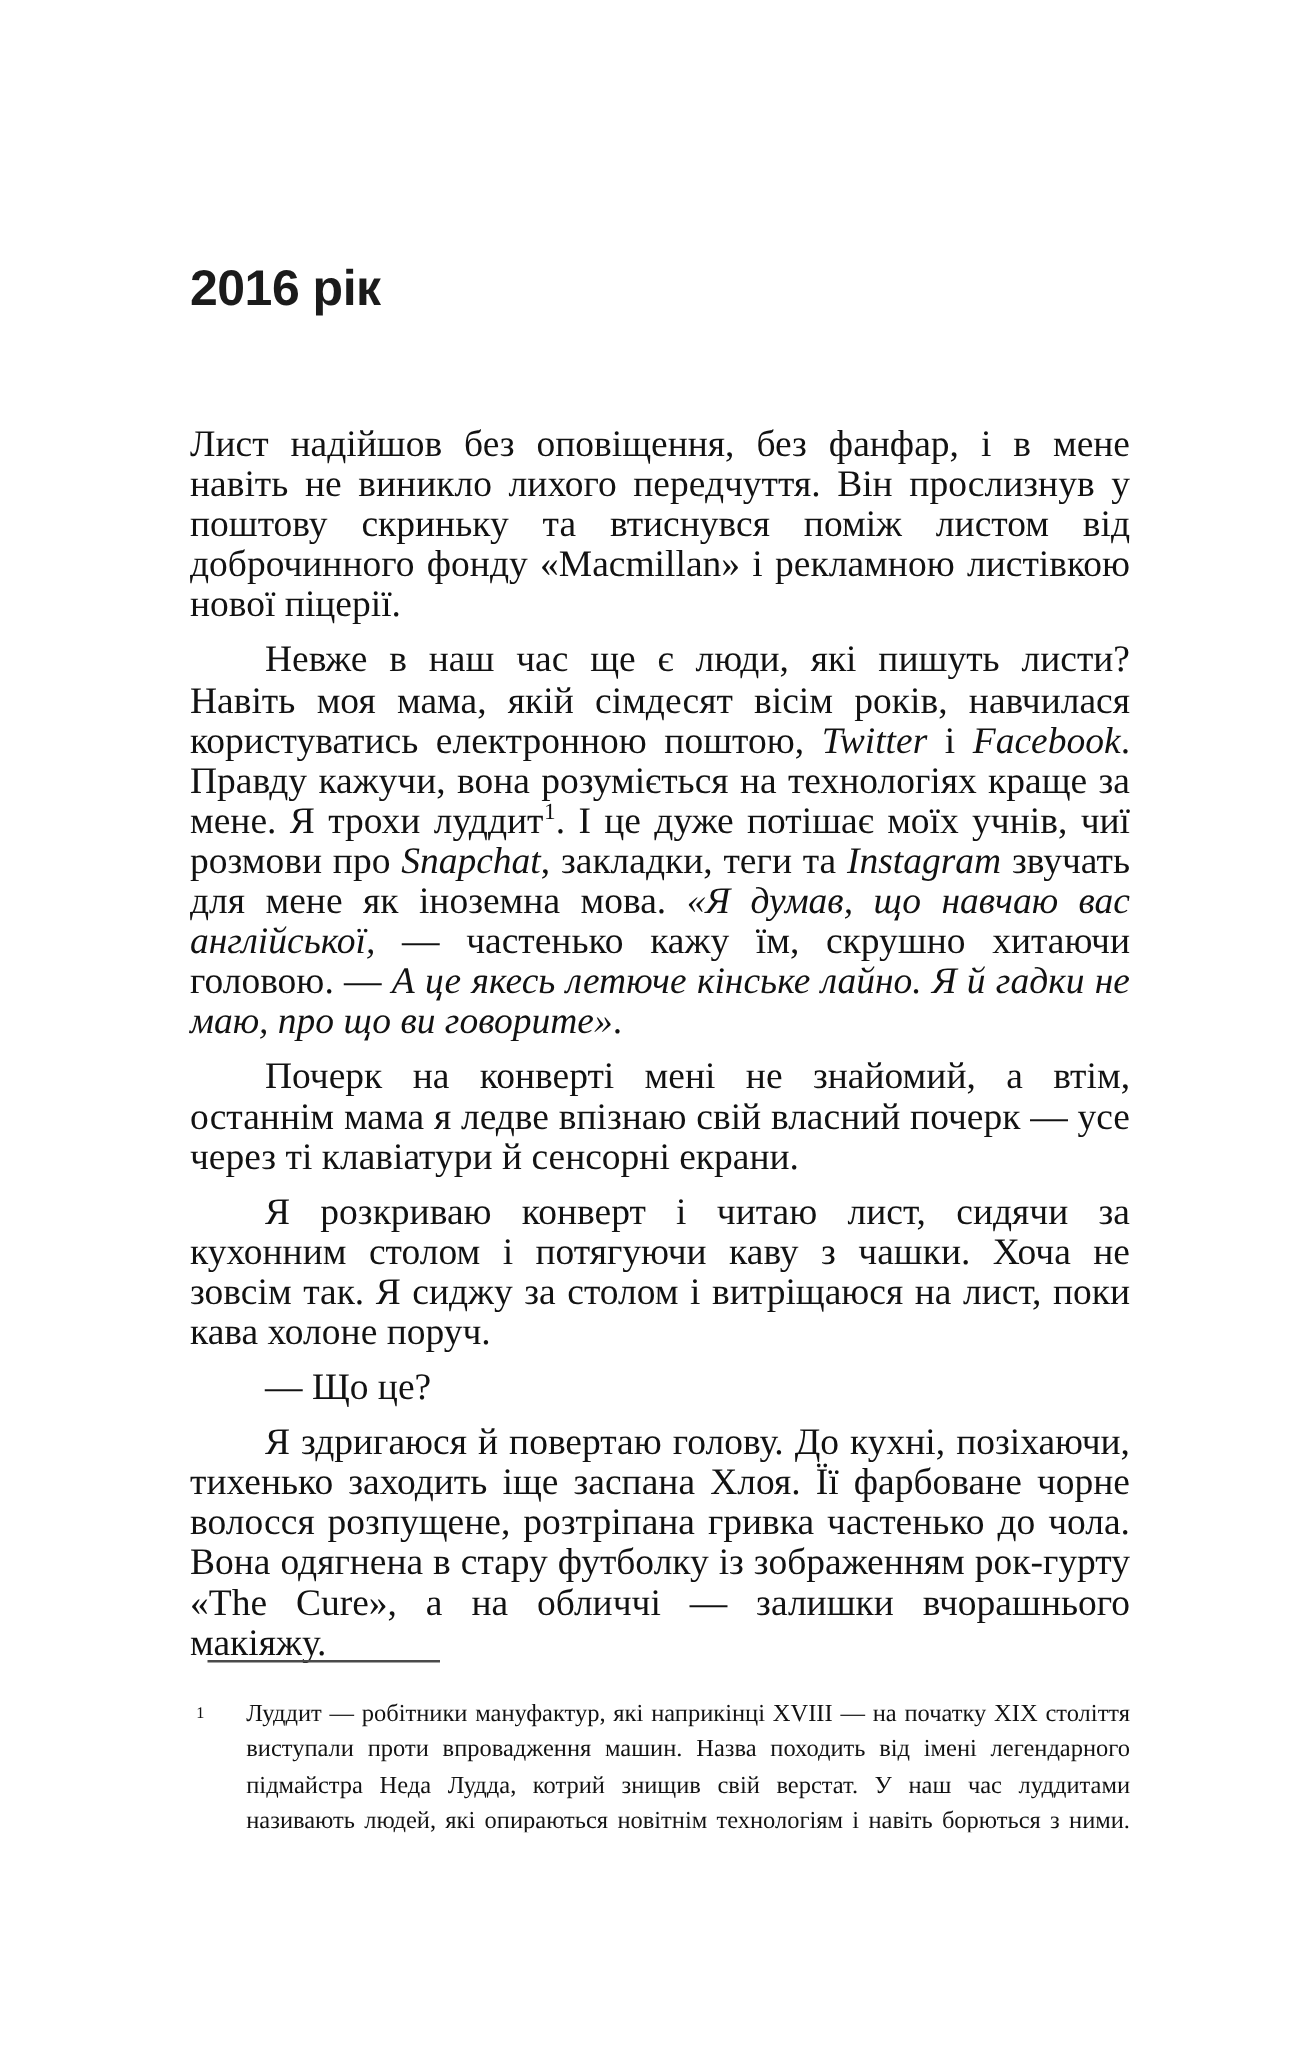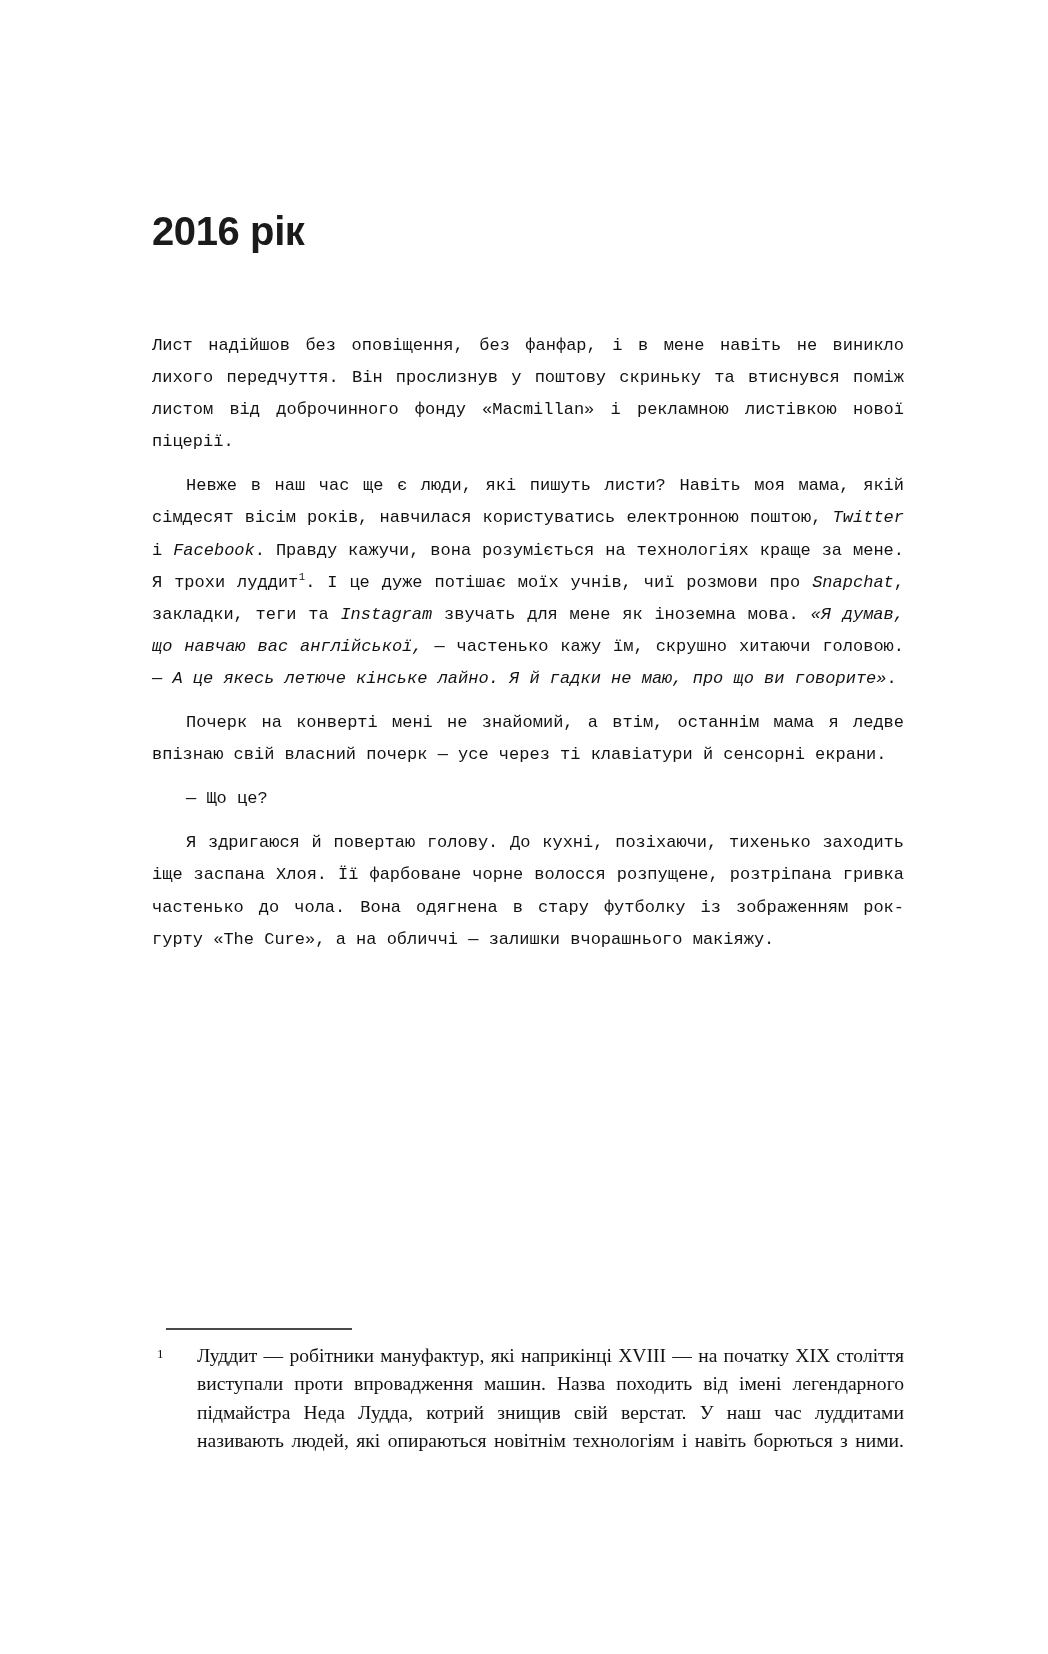--- a/index.html
+++ b/index.html
@@ -29,24 +29,24 @@
     font-size: 40px;
     line-height: 48px;
     letter-spacing: -0.4px;
     color: #1b1b1b;
     white-space: nowrap;
   }
 
   .body-block {
     position: absolute;
     left: 152px;
-    top: 330px;
+    top: 340px;
     width: 752px;
-    font-family: Liberation Mono, monospace;
-    font-size: 17px;
+    font-family: Liberation Serif, serif;
+    font-size: 30px;
     line-height: 32.1px;
     color: #121212;
     text-align: justify;
     text-justify: inter-word;
     -webkit-hyphens: manual;
     hyphens: manual;
   }
 
   .body-block p {
     margin: 0;
@@ -112,40 +112,42 @@
     top: -2px;
     font-size: 13px;
     line-height: 28.4px;
     color: #121212;
   }
 
   .footnote-text {
     display: block;
     text-align: justify;
     text-justify: inter-word;
+    margin-top: 16px;
   }
 
   
   .footnote-text::after {
     content: "";
     display: inline-block;
     width: 100%;
   }
 </style>
 </head>
 <body>
 
 <div class="page">
 
   <h1 class="chapter-title">2016 рік</h1>
 
   <div class="body-block">
       <p><span>Лист надійшов без оповіщення, без фанфар, і в мене навіть не виникло лихого передчуття. Він прослизнув у поштову скриньку та втиснувся поміж листом від доброчинного фонду «Macmillan» і рекламною листівкою нової піцерії.</span></p>
       <p class="indent"><span>Невже в наш час ще є люди, які пишуть листи? Навіть моя мама, якій сімдесят вісім років, навчилася користуватись електронною поштою, </span><i>Twitter</i><span> і </span><i>Facebook</i><span>. Правду кажучи, вона розуміється на технологіях краще за мене. Я трохи луддит</span><sup class="fn-ref">1</sup><span>. І це дуже потішає моїх учнів, чиї розмови про </span><i>Snapchat</i><span>, закладки, теги та </span><i>Instagram</i><span> звучать для мене як іноземна мова. </span><i>«Я думав, що навчаю вас англійської,</i><span> — частенько кажу їм, скрушно хитаючи головою. — </span><i>А це якесь летюче кінське лайно. Я й гадки не маю, про що ви говорите»</i><span>.</span></p>
       <p class="indent"><span>Почерк на конверті мені не знайомий, а втім, останнім мама я ледве впізнаю свій власний почерк — усе через ті клавіатури й сенсорні екрани.</span></p>
+      <p class="indent"><span>Я розкриваю конверт і читаю лист, сидячи за кухонним столом і потягуючи каву з чашки. Хоча не зовсім так. Я сиджу за столом і витріщаюся на лист, поки кава холоне поруч.</span></p>
       <p class="indent"><span>— Що це?</span></p>
       <p class="indent"><span>Я здригаюся й повертаю голову. До кухні, позіхаючи, тихенько заходить іще заспана Хлоя. Її фарбоване чорне волосся розпущене, розтріпана гривка частенько до чола. Вона одягнена в стару футболку із зображенням рок-гурту «The Cure», а на обличчі — залишки вчорашнього макіяжу.</span></p>
     </div>
 
   <hr class="footnote-rule">
 
   <div class="footnote">
     <span class="footnote-row">
       <span class="footnote-marker">1</span>
       <span class="footnote-text">Луддит — робітники мануфактур, які наприкінці XVIII — на початку XIX століття виступали проти впровадження машин. Назва походить від імені легендарного підмайстра Неда Лудда, котрий знищив свій верстат. У наш час луддитами називають людей, які опираються новітнім технологіям і навіть борються з ними.</span>

